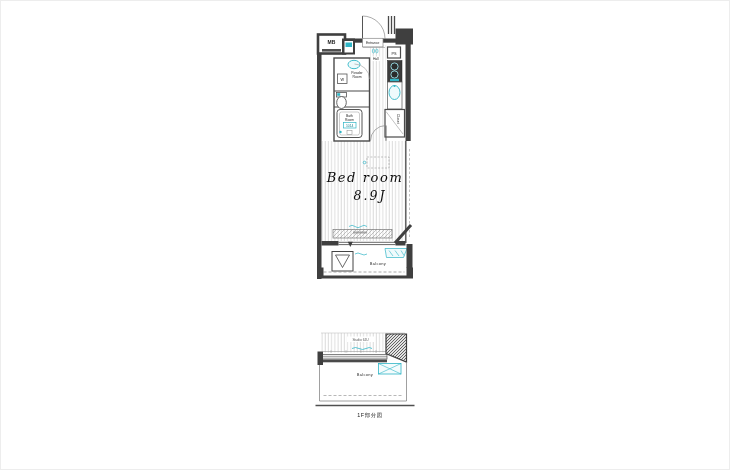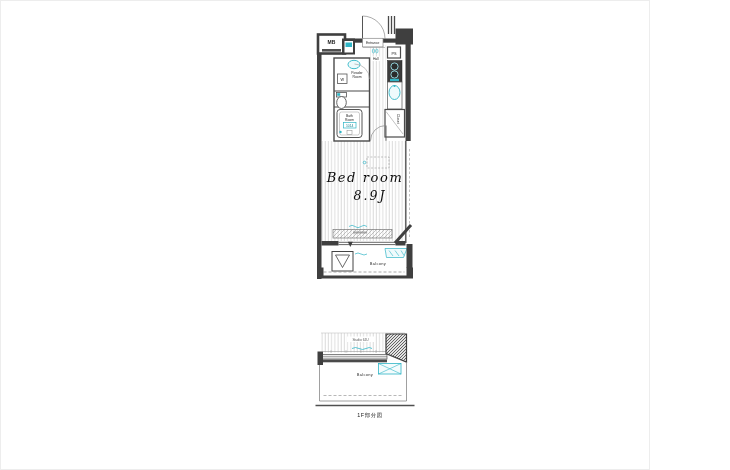--- a/index.html
+++ b/index.html
@@ -1,17 +1,17 @@
 <!DOCTYPE html>
 <html><head>
 <meta charset="utf-8">
 <style>
   html,body{margin:0;padding:0;background:#ffffff;}
   .canvas{
-    position:relative;width:650px;height:470px;background:#ffffff;
+    position:relative;width:730px;height:470px;background:#ffffff;
     border:1px solid #ededed;box-sizing:border-box;overflow:hidden;
     font-family:"Liberation Sans",sans-serif;
   }
   svg{position:absolute;left:0;top:0;}
   text{font-family:"Liberation Sans",sans-serif;fill:#1d1d1d;}
   .tiny{font-size:3.4px;fill:#2b2b2b;}
   .tiny-gray{font-size:3.3px;fill:#555;}
   .small{font-size:4px;fill:#333;letter-spacing:.3px;}
   .roomname{
     font-family:"DejaVu Serif","Liberation Serif",serif;

